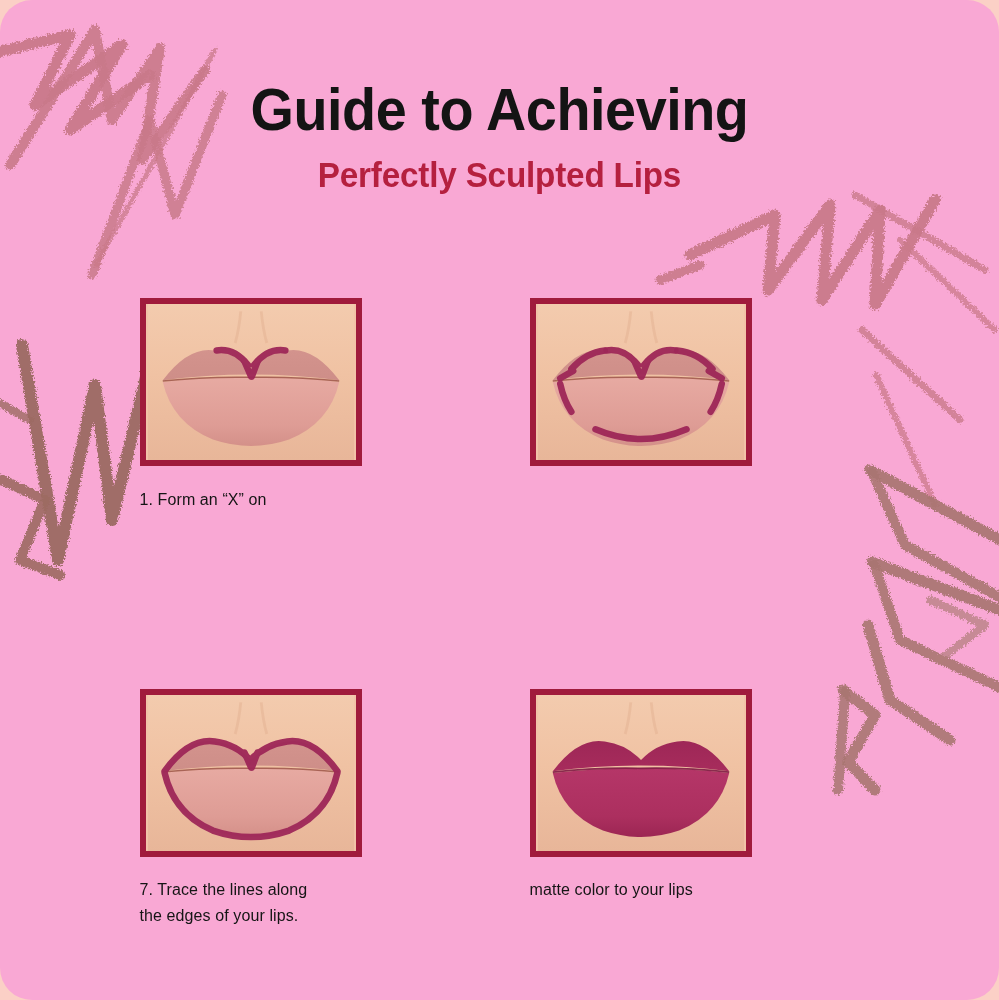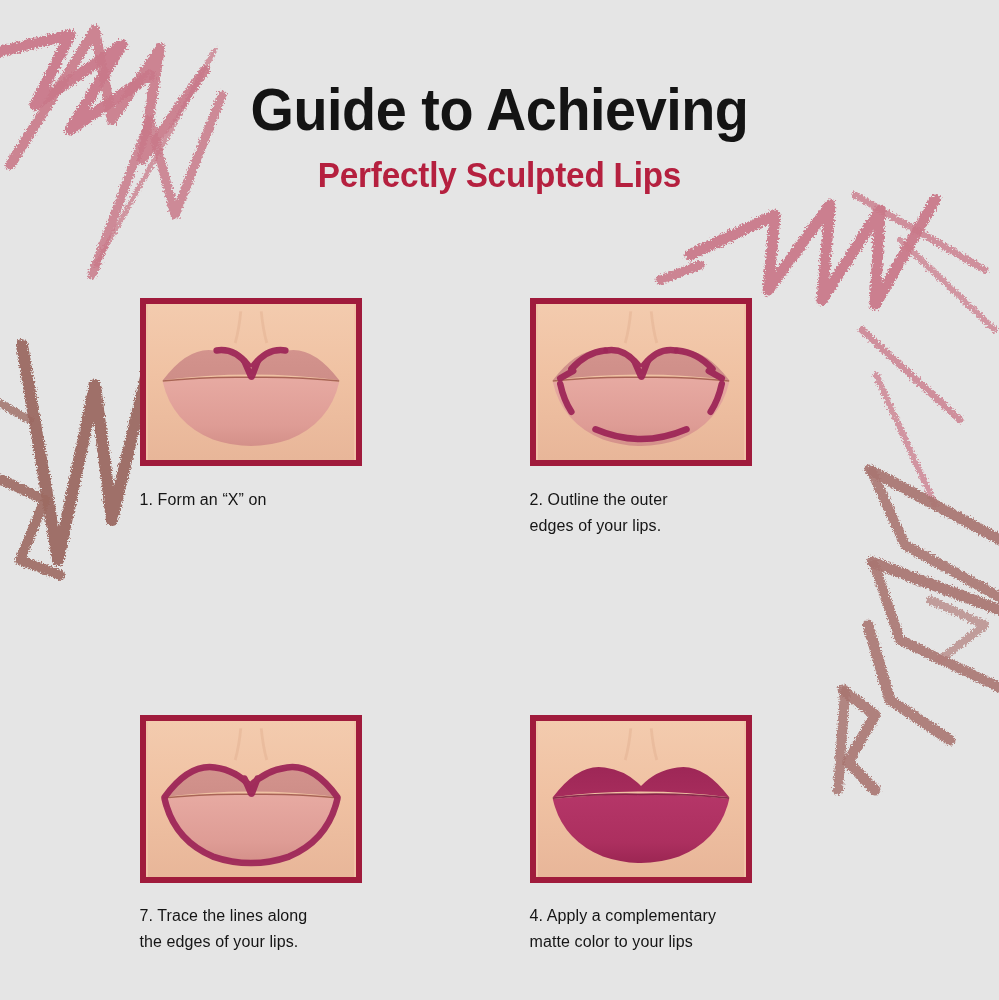--- a/index.html
+++ b/index.html
@@ -7,22 +7,23 @@
     padding: 0;
     background: #FBD0C6;
   }
   body {
     font-family: "Liberation Sans", sans-serif;
   }
   #infographic {
     position: relative;
     width: 999px;
     height: 1000px;
-    background: #e5e5e5;
+    background: #f9a8d4;
     overflow: hidden;
+    border-radius: 32px;
   }
 
   
   .scribble-layer {
     position: absolute;
     inset: 0;
     width: 999px;
     height: 1000px;
     pointer-events: none;
   }
@@ -220,24 +221,20 @@
             <path d="M36 70 Q52 52 72 50"></path>
             <path d="M188 70 Q172 52 150 50"></path>
             <path d="M24 80 L38 72"></path>
             <path d="M198 80 L184 72"></path>
             <path d="M24 86 Q28 104 36 116"></path>
             <path d="M198 86 Q194 104 186 116"></path>
             <path d="M62 135 Q111 156 160 135"></path>
           </g>
         </svg>
       </div>
-      <div class="caption">
-        <div>2. Outline the outer</div>
-        <div>edges of your lips.</div>
-      </div>
     </div>
 
     <div class="spacer-row"></div>
     <div class="spacer-row"></div>
 
     <div class="step col-left step-row-2">
       <div class="frame">
         <svg viewBox="0 0 222 168">
           <rect width="222" height="168" fill="url(#skin1)"></rect>
           <path d="M100 8 q-2 20 -6 34" stroke="#E4B294" stroke-width="3" fill="none" opacity="0.55"></path>
@@ -276,19 +273,18 @@
           </defs>
           <rect width="222" height="168" fill="url(#skin1)"></rect>
           <path d="M100 8 q-2 20 -6 34" stroke="#E4B294" stroke-width="3" fill="none" opacity="0.55"></path>
           <path d="M122 8 q2 20 6 34" stroke="#E4B294" stroke-width="3" fill="none" opacity="0.55"></path>
           <path d="M16 82 Q44 45 72 50 Q95 53 111 70 Q127 53 150 50 Q178 45 206 82 Q160 76 111 76 Q62 76 16 82 Z" fill="url(#upper4)"></path>
           <path d="M16 84 Q62 79 111 79 Q160 79 206 84 Q196 128 152 146 Q111 160 70 146 Q26 128 16 84 Z" fill="url(#lower4)"></path>
           <path d="M16 83 Q62 78 111 79 Q160 78 206 83" stroke="#7E1A44" stroke-width="1.8" fill="none" opacity="0.9"></path>
         </svg>
       </div>
       <div class="caption">
-        <div>4. Apply a complementary</div>
         <div>matte color to your lips</div>
       </div>
     </div>
 
   </div>
 </div>
 
 </body></html>

